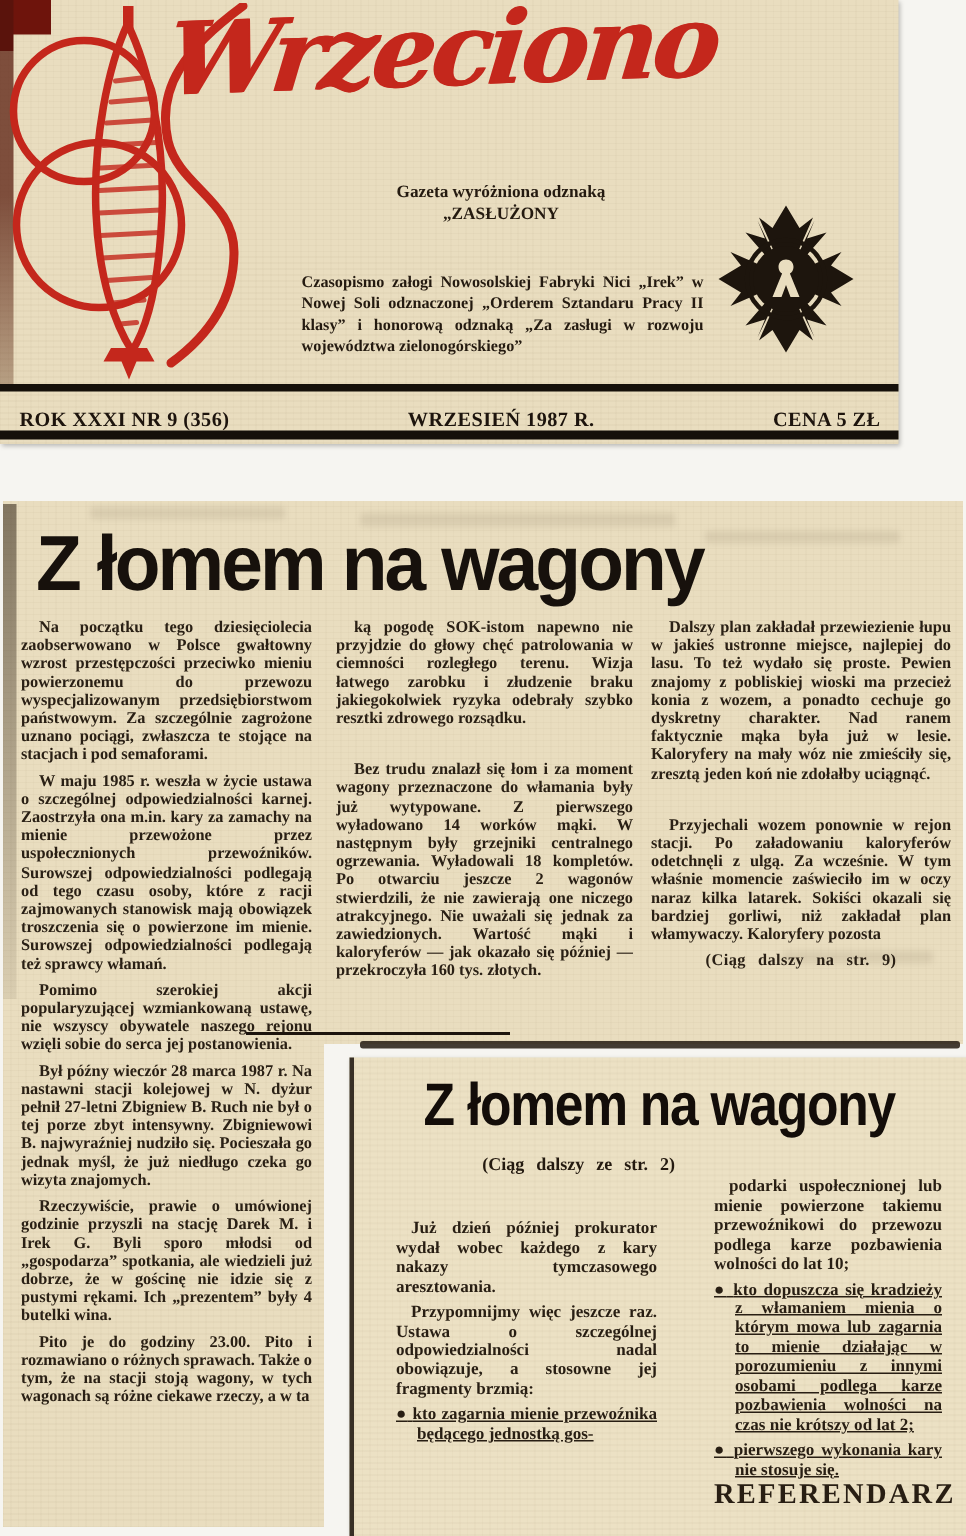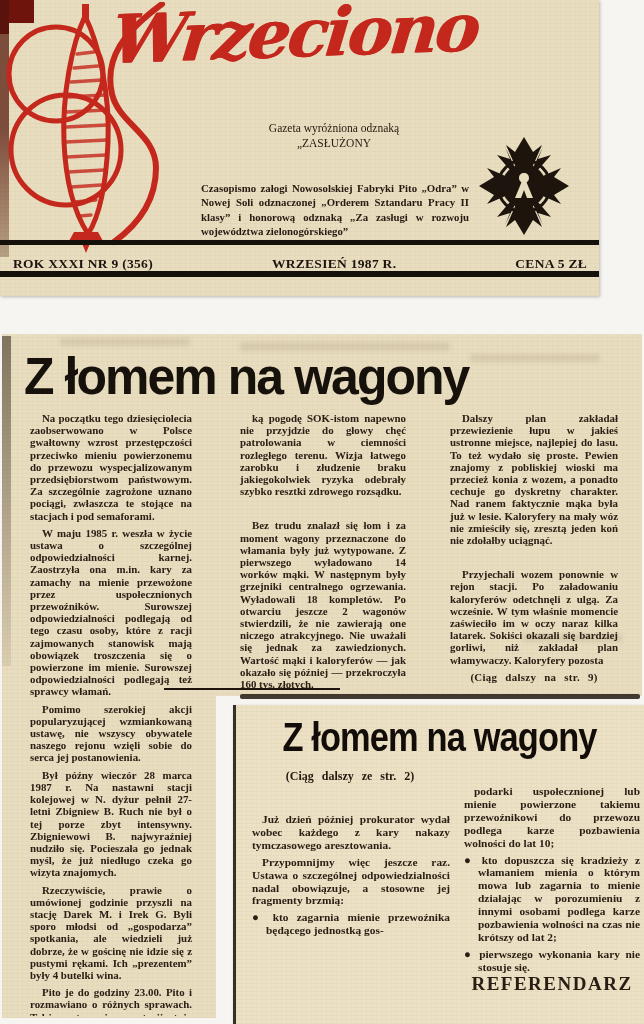--- a/index.html
+++ b/index.html
@@ -22,47 +22,47 @@
     background:linear-gradient(180deg,#5a130c 0 34px,rgba(90,30,16,.75) 34px 130px,rgba(90,45,20,.35));}
   .logo-title{
     position:absolute;left:116px;top:0px;width:478px;
     font-family:"DejaVu Serif", serif;font-style:italic;font-weight:bold;
     font-size:67px;color:#c4271c;letter-spacing:-3px;white-space:nowrap;
     transform:rotate(-2deg) skewX(-8deg);transform-origin:left top;
     text-shadow:1px 0 0 #c4271c;
   }
   .spindle{position:absolute;left:4px;top:2px;width:168px;height:254px;}
   .award{position:absolute;left:206px;top:121px;width:256px;text-align:center;
-    font-weight:normal;font-size:11.5px;line-height:1.32;color:#241a10;}
+    font-weight:bold;font-size:11.5px;line-height:1.32;color:#241a10;}
   .desc{position:absolute;left:201px;top:181px;width:268px;text-align:justify;
     font-weight:bold;font-size:10.8px;line-height:1.33;color:#241a10;}
   .medal{position:absolute;left:477px;top:131px;width:94px;height:110px;}
   .issue-bar{
-    position:absolute;left:0;top:240px;width:100%;height:37px;box-sizing:border-box;
+    position:absolute;left:0;top:256px;width:100%;height:37px;box-sizing:border-box;
     border-top:5px solid #15100a;border-bottom:6px solid #15100a;
     display:flex;align-items:center;justify-content:space-between;
     padding:12px 12px 0 13px;font-weight:bold;font-size:13.5px;color:#1d140d;letter-spacing:.3px;
   }
   
   .article{
     left:2px;top:334px;width:640px;height:684px;
     clip-path:polygon(0px 0px,640px 0px,640px 362px,214px 362px,214px 684px,0px 684px);
     box-shadow:1px 1px 3px rgba(0,0,0,.2);
   }
   .edge-left-article{position:absolute;left:0;top:2px;width:9px;height:330px;
     background:linear-gradient(180deg,rgba(45,32,18,.55),rgba(45,32,18,.08));}
   .headline{
     position:absolute;left:22px;top:12px;white-space:nowrap;
     font-family:"Liberation Sans", sans-serif;font-weight:bold;
     font-size:52px;letter-spacing:-2px;color:#17110c;
     transform:scaleX(.96);transform-origin:left;
   }
   .col{position:absolute;top:78px;font-size:10.9px;line-height:12.2px;font-weight:bold;
     color:#2a2015;text-align:justify;}
-  .col p{margin:0 16px 5px;text-indent:12px;}
+  .col p{margin:0 0 5px;text-indent:12px;}
   .col1{left:12px;width:194px;height:604px;overflow:hidden;}
   .col2{left:222px;width:198px;height:290px;overflow:hidden;}
   .col3{left:432px;width:200px;height:296px;overflow:hidden;}
   .pgap{margin-top:22px !important;}
   .cont-note{margin-top:16px;text-align:center;text-indent:0 !important;word-spacing:5px;letter-spacing:.3px;}
   .mid-rule{position:absolute;left:162px;top:354px;width:176px;height:2px;background:#1c140d;}
   .shadow-bar{position:absolute;left:240px;top:694px;width:400px;height:5px;background:#231a11;
     border-radius:2px;opacity:.85;}
   .ghost{position:absolute;background:#77684f;opacity:.14;filter:blur(2px);border-radius:2px;}
   .g1{left:238px;top:8px;width:210px;height:9px;}
@@ -72,29 +72,29 @@
   
   .cont{
     left:233px;top:705px;width:411px;height:319px;background-color:#ece1c4;
     border-left:3px solid rgba(25,17,10,.85);box-shadow:1px 1px 3px rgba(0,0,0,.2);
   }
   .cont-headline{
     position:absolute;left:0;right:4px;top:10px;text-align:center;white-space:nowrap;
     font-family:"Liberation Sans", sans-serif;font-weight:bold;font-size:40px;
     letter-spacing:-1px;color:#130d09;transform:scaleX(.86);transform-origin:center;
   }
-  .cont-sub{position:absolute;left:14px;top:64px;width:200px;text-align:center;
+  .cont-sub{position:absolute;left:14px;top:64px;width:200px;text-align:right;
     font-weight:bold;font-size:12px;word-spacing:5px;color:#241a10;}
   .ccol{position:absolute;font-size:11.4px;line-height:12.9px;font-weight:bold;
     color:#281e13;text-align:justify;}
-  .ccol p{margin:0 0 4px;text-indent:10px;}
+  .ccol p{margin:0 12px 4px;text-indent:10px;}
   .ccol1{left:16px;top:92px;width:198px;}
   .ccol2{left:228px;top:80px;width:176px;}
   .cgap{margin-top:16px !important;}
-  .bullet{padding-left:14px;text-indent:-14px !important;}
+  .bullet{padding-left:14px;text-indent:-14px !important;text-decoration:underline;}
   .signature{margin-top:14px;text-align:center;font-size:19px;letter-spacing:1.5px;
     font-weight:bold;text-indent:0 !important;}
 </style>
 </head>
 <body>
 
 <div class="clip masthead">
   <div class="corner-block"></div>
   <div class="edge-left-top"></div>
 
@@ -125,21 +125,21 @@
     </svg>
   </span>
 
   <div class="logo-title">Wrzeciono</div>
 
   <div class="award">
     <div>Gazeta wyróżniona odznaką</div>
     <div>„ZASŁUŻONY</div>
   </div>
 
-  <div class="desc">Czasopismo załogi Nowosolskiej Fabryki Pito „Odra” w Nowej Soli odznaczonej „Orderem Sztandaru Pracy II klasy” i honorową odznaką „Za zasługi w rozwoju województwa zielonogórskiego”</div>
+  <div class="desc">Czasopismo załogi Nowosolskiej Fabryki Nici „Irek” w Nowej Soli odznaczonej „Orderem Sztandaru Pracy II klasy” i honorową odznaką „Za zasługi w rozwoju województwa zielonogórskiego”</div>
 
   <span class="medal">
     <svg viewBox="0 0 94 110" width="94" height="110">
       <g fill="#1d150d">
         <path d="M47,55 L29,14 L38,21 L47,6 L56,21 L65,14 Z"></path>
         <path d="M47,55 L29,96 L38,89 L47,104 L56,89 L65,96 Z"></path>
         <path d="M47,55 L6,37 L13,46 L-2,55 L13,64 L6,73 Z" transform="translate(4,0)"></path>
         <path d="M47,55 L88,37 L81,46 L96,55 L81,64 L88,73 Z" transform="translate(-4,0)"></path>
         <path d="M47,55 L20,24 L33,28 L28,16 Z"></path>
           <path d="M47,55 L74,24 L61,28 L66,16 Z"></path>

